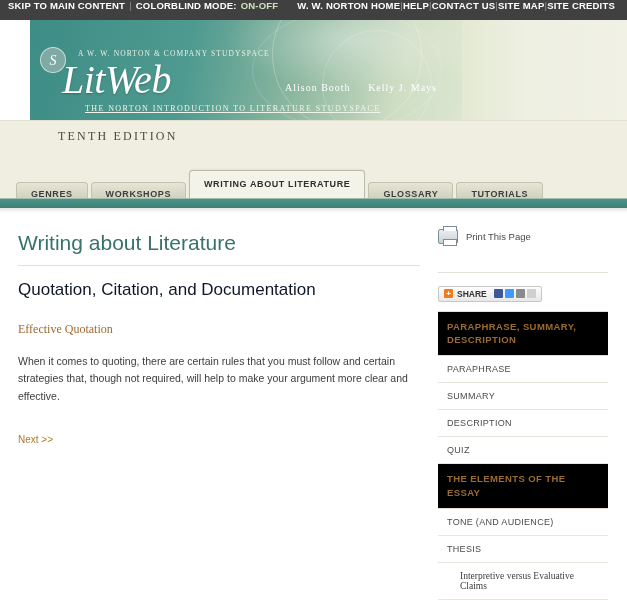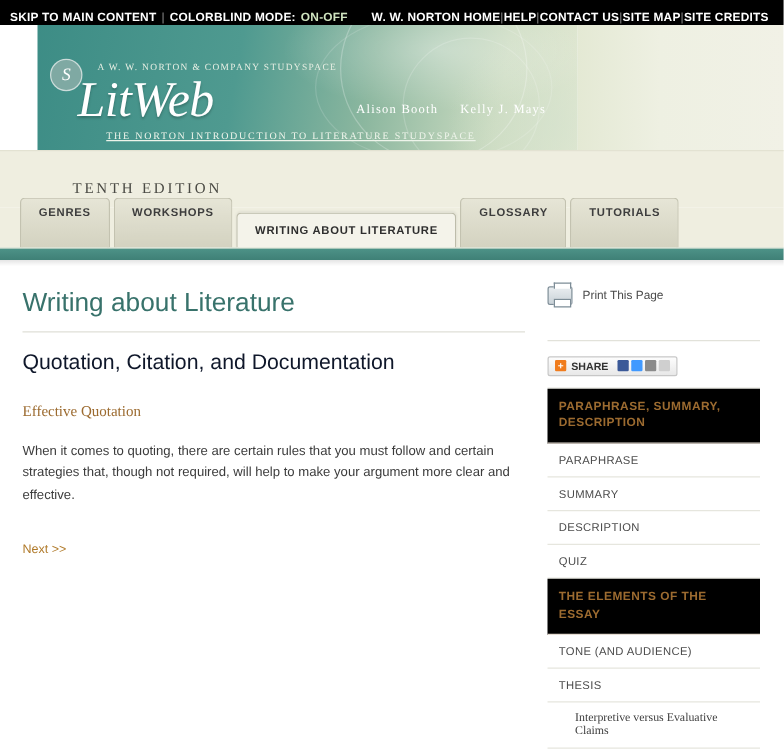--- a/index.html
+++ b/index.html
@@ -13,27 +13,27 @@
   .page {
     position: relative;
     width: 627px;
     height: 600px;
     background: #ffffff;
   }
 
   
   .topbar {
     height: 20px;
-    background: #000000;
+    background: #404040;
     color: #ffffff;
     font-size: 9.5px;
     font-weight: bold;
     letter-spacing: 0.2px;
     display: flex;
-    align-items: flex-end;
+    align-items: flex-start;
     padding: 0 8px;
   }
   .topbar .left { display: flex; align-items: center; gap: 4px; }
   .topbar .right { margin-left: auto; display: flex; align-items: center; gap: 0; padding-right: 4px;}
   .topbar a { color: #ffffff; text-decoration: none; }
   .topbar .sep { color: #8d8d8d; font-weight: normal; }
   .topbar .onoff { color: #cfe3bf; }
 
   
   .banner-wrap {
@@ -124,21 +124,21 @@
 
   
   .edition-strip {
     height: 46px;
     background: #efeee0;
     border-top: 1px solid #e3e2d2;
     position: relative;
   }
   .edition-strip .edition {
     position: absolute;
-    left: 58px; top: 22px;
+    left: 58px; top: 8px;
     font-family: "Liberation Serif", serif;
     font-size: 12px;
     letter-spacing: 2.2px;
     color: #4a4a44;
   }
 
   
   .navwrap {
     position: relative;
     height: 32px;
@@ -155,21 +155,21 @@
     font-size: 9px;
     font-weight: bold;
     letter-spacing: 0.6px;
     color: #3d3d3d;
     background: linear-gradient(180deg, #e6e5d6 0%, #d3d2c0 100%);
     border: 1px solid #c3c2b0;
     border-bottom: none;
     border-radius: 4px 4px 0 0;
     padding: 6px 14px 6px 14px;
     margin-right: 3px;
-    height: 40px;
+    height: 16px;
     line-height: 11px;
     cursor: pointer;
   }
   .tab.active {
     background: #f4f3ea;
     border-color: #bdbcaa;
     color: #2e2e2e;
     height: 28px;
     padding-top: 8px;
     box-shadow: 0 -1px 2px rgba(0,0,0,0.06);

